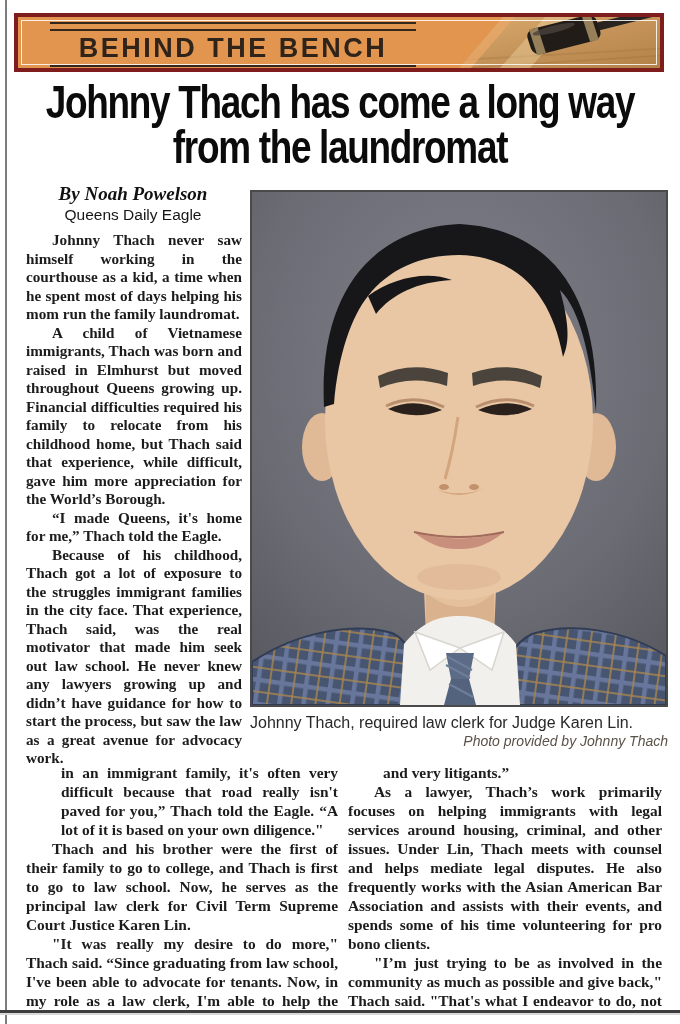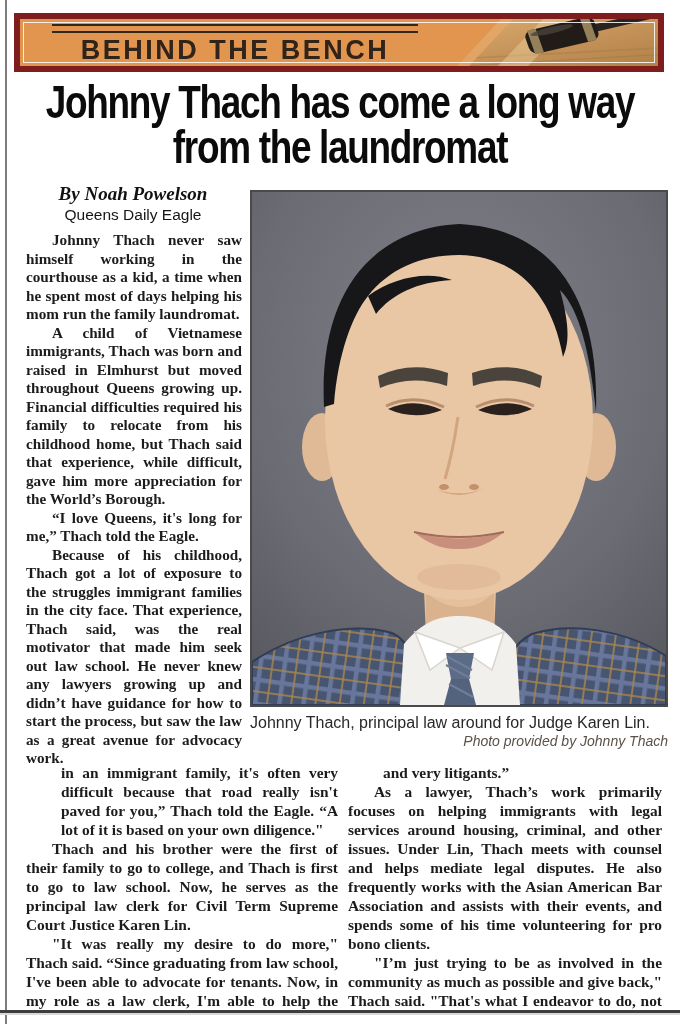--- a/index.html
+++ b/index.html
@@ -11,21 +11,21 @@
   html,body{margin:0;padding:0;background:#fff;}
   .page{
     position:relative;width:680px;height:1024px;background:#ffffff;
     font-family:"Liberation Serif", serif;color:var(--body-ink);overflow:hidden;
   }
   .scan-line-left{position:absolute;left:5px;top:0;width:2px;height:1024px;background:#7d7d7d;}
 
   
   .banner{
     position:absolute;left:14px;top:13px;width:650px;height:59px;
-    background:var(--banner-orange);border:6px solid #7f1d1d;box-sizing:border-box;overflow:hidden;
+    background:var(--banner-orange);border:4px solid #7f1d1d;box-sizing:border-box;overflow:hidden;
   }
   .banner-outline{position:absolute;inset:3px;border:1px solid rgba(255,255,255,.85);z-index:5;pointer-events:none;}
   .gavel{position:absolute;right:0;top:0;height:100%;width:215px;display:block;z-index:1;}
   .banner-title-wrap{position:absolute;left:32px;top:5px;width:366px;z-index:2;}
   .b-rule{height:5px;border-top:2px solid #33261a;border-bottom:2px solid #33261a;}
   .banner-title{
     font-family:"Liberation Sans", sans-serif;font-weight:900;font-size:27px;line-height:33px;
     letter-spacing:2.5px;color:var(--banner-ink);text-align:center;padding:1px 0 0 0;
     transform:scaleY(1.04);
   }
@@ -159,29 +159,29 @@
 
       <path d="M206,225 C202,252 198,270 193,287" stroke="#d3a57f" stroke-width="3" fill="none"></path>
       <path d="M182,296 Q207,310 232,296 Q220,302 207,301 Q194,302 182,296 Z" fill="#d3a57f"></path>
       <ellipse cx="192" cy="295" rx="5" ry="3" fill="#b9825e" opacity=".8"></ellipse>
       <ellipse cx="222" cy="295" rx="5" ry="3" fill="#b9825e" opacity=".8"></ellipse>
 
       <path d="M162,340 Q207,353 252,340 Q231,358 207,357 Q183,358 162,340 Z" fill="#c98f7d"></path>
       <path d="M162,340 Q207,350 252,340" stroke="#a06a5c" stroke-width="2" fill="none"></path>
     </svg>
     <figcaption>
-      <div class="caption">Johnny Thach, principal law around for Judge Karen Lin.</div>
+      <div class="caption">Johnny Thach, required law clerk for Judge Karen Lin.</div>
       <div class="credit">Photo provided by Johnny Thach</div>
     </figcaption>
   </figure>
 
   <div class="col col-a">
     <p>Johnny Thach never saw himself working in the courthouse as a kid, a time when he spent most of days helping his mom run the family laundromat.</p>
     <p>A child of Vietnamese immigrants, Thach was born and raised in Elmhurst but moved throughout Queens growing up. Financial difficulties required his family to relocate from his childhood home, but Thach said that experience, while difficult, gave him more appreciation for the World’s Borough.</p>
-    <p>“I love Queens, it's long for me,” Thach told the Eagle.</p>
+    <p>“I made Queens, it's home for me,” Thach told the Eagle.</p>
     <p>Because of his childhood, Thach got a lot of exposure to the struggles immigrant families in the city face. That experience, Thach said, was the real motivator that made him seek out law school. He never knew any lawyers growing up and didn’t have guidance for how to start the process, but saw the law as a great avenue for advocacy work.</p>
     <p>"When you are growing up</p>
   </div>
 
   <div class="col col-b">
     <p class="cont">in an immigrant family, it's often very difficult because that road really isn't paved for you,” Thach told the Eagle. “A lot of it is based on your own diligence."</p>
     <p>Thach and his brother were the first of their family to go to college, and Thach is first to go to law school. Now, he serves as the principal law clerk for Civil Term Supreme Court Justice Karen Lin.</p>
     <p>"It was really my desire to do more," Thach said. “Since graduating from law school, I've been able to advocate for tenants. Now, in my role as a law clerk, I'm able to help the judge</p>
   </div>
 

